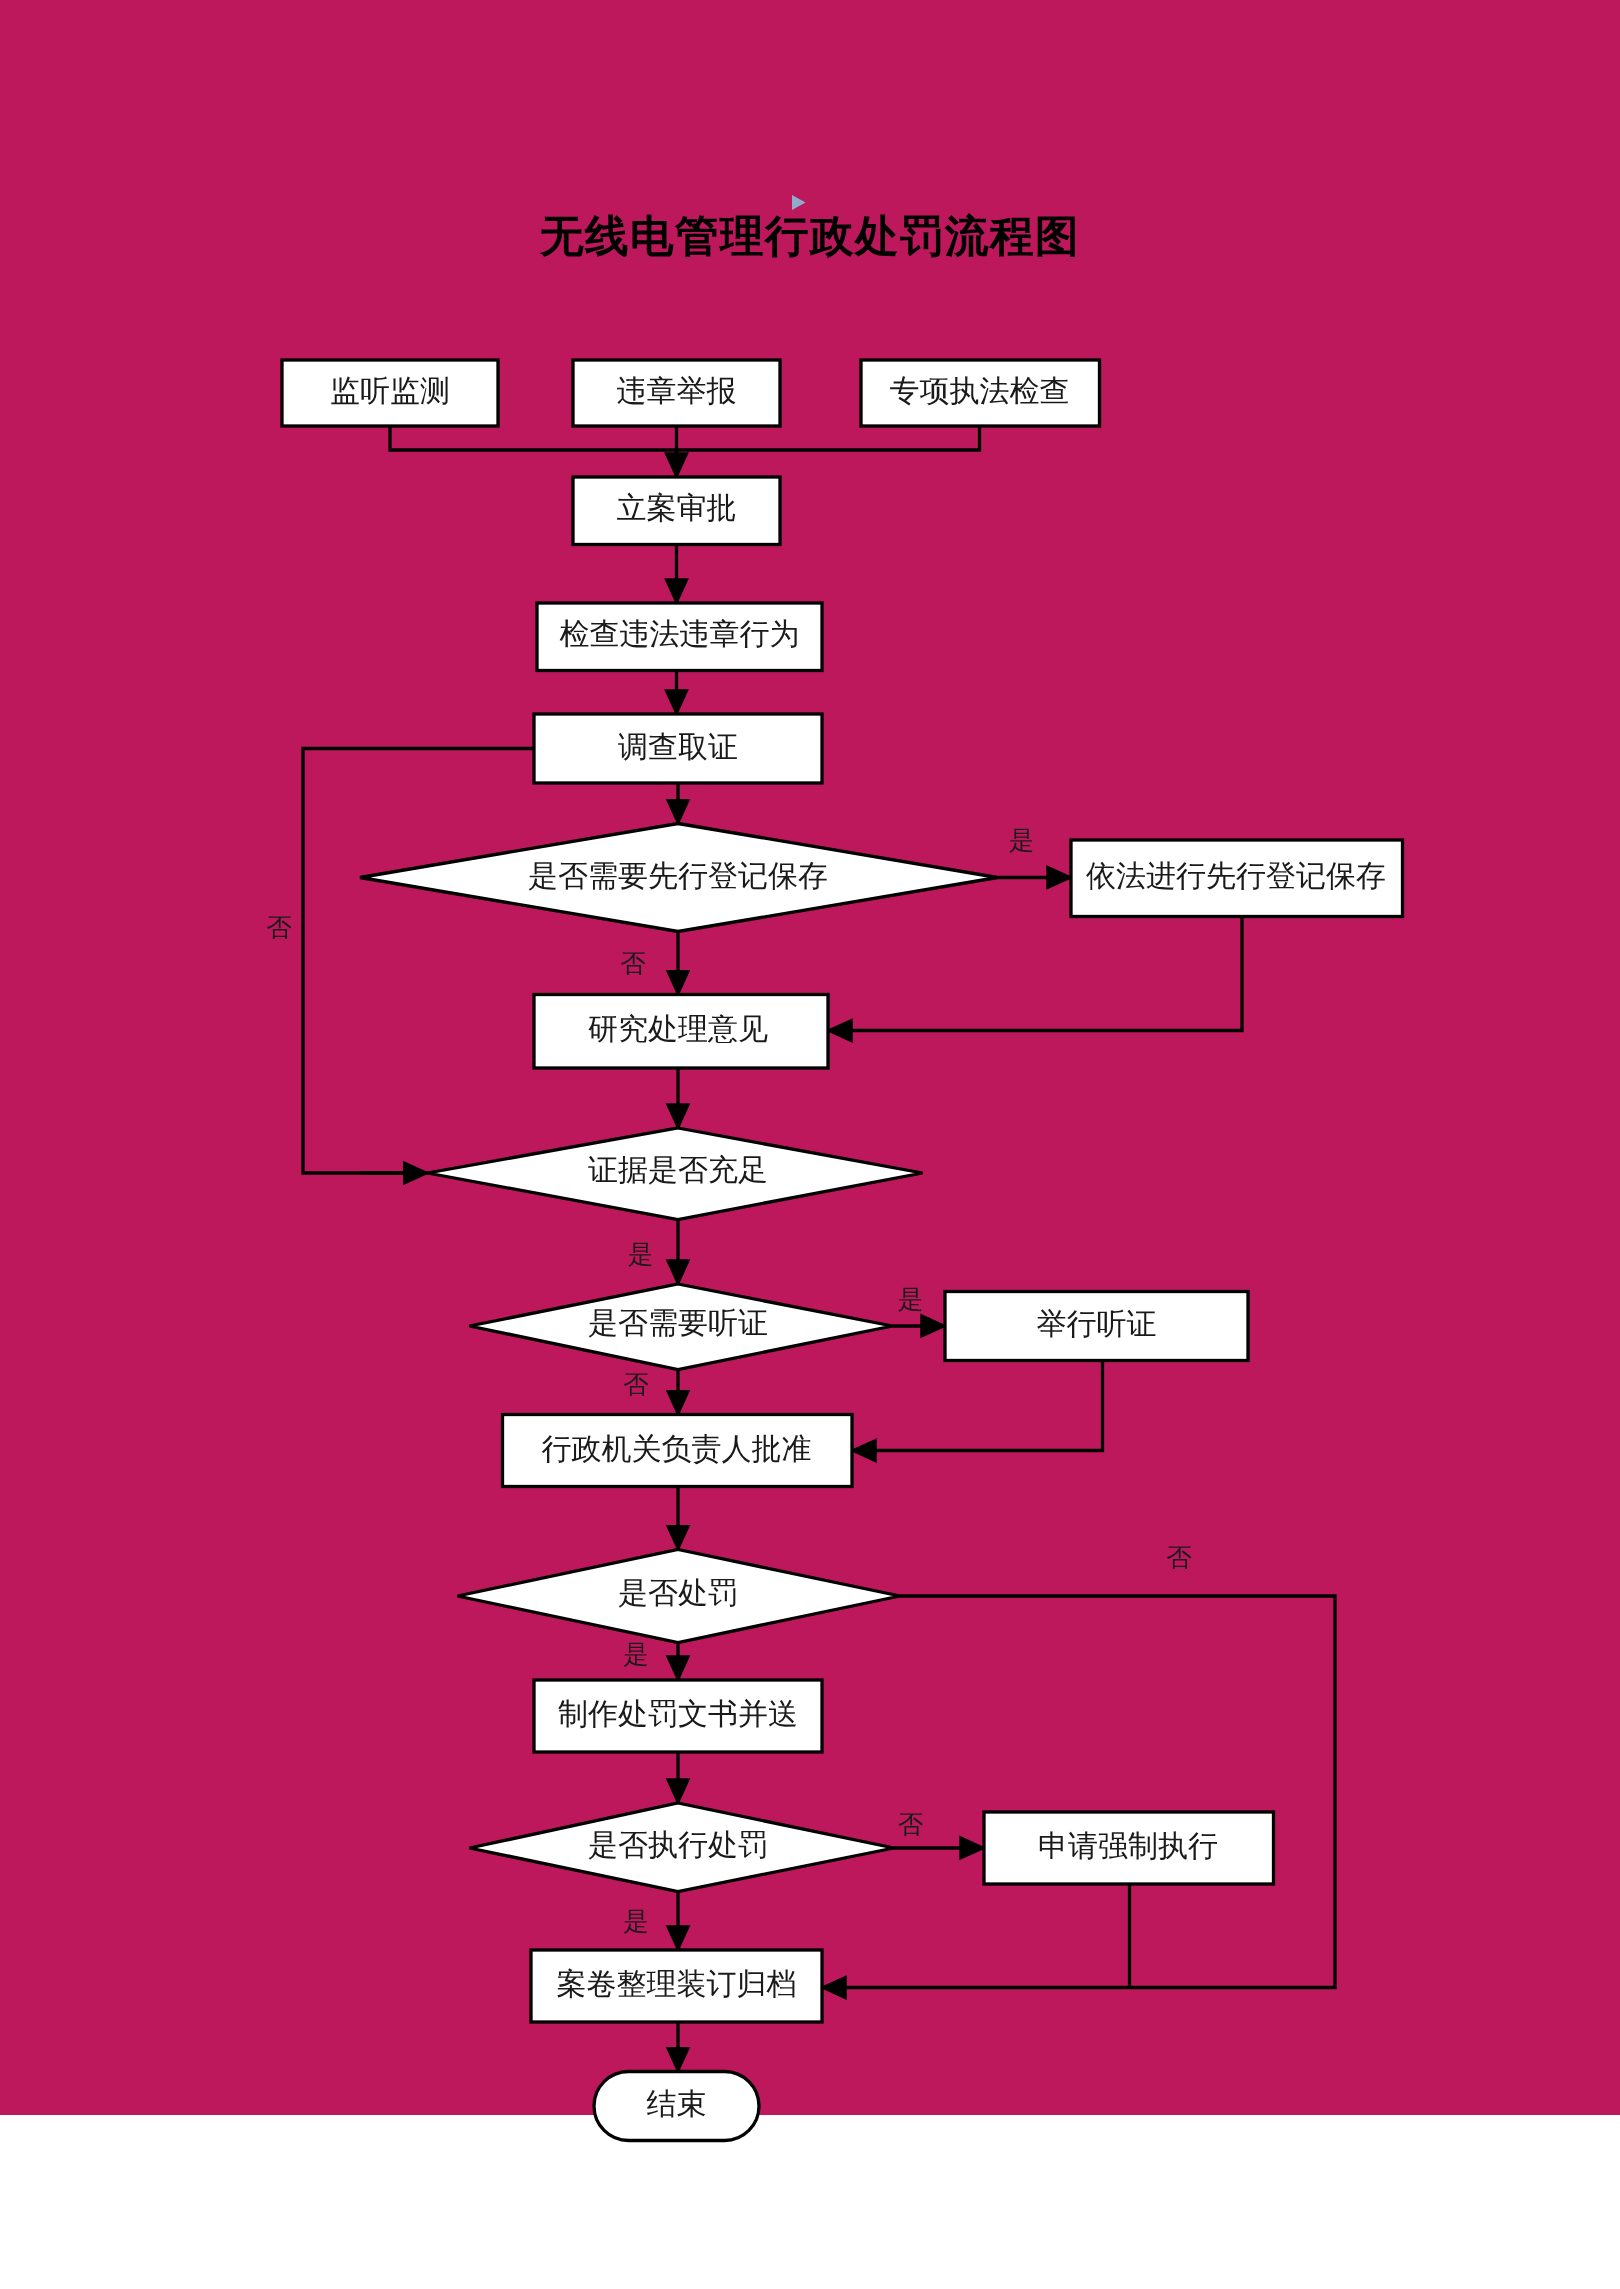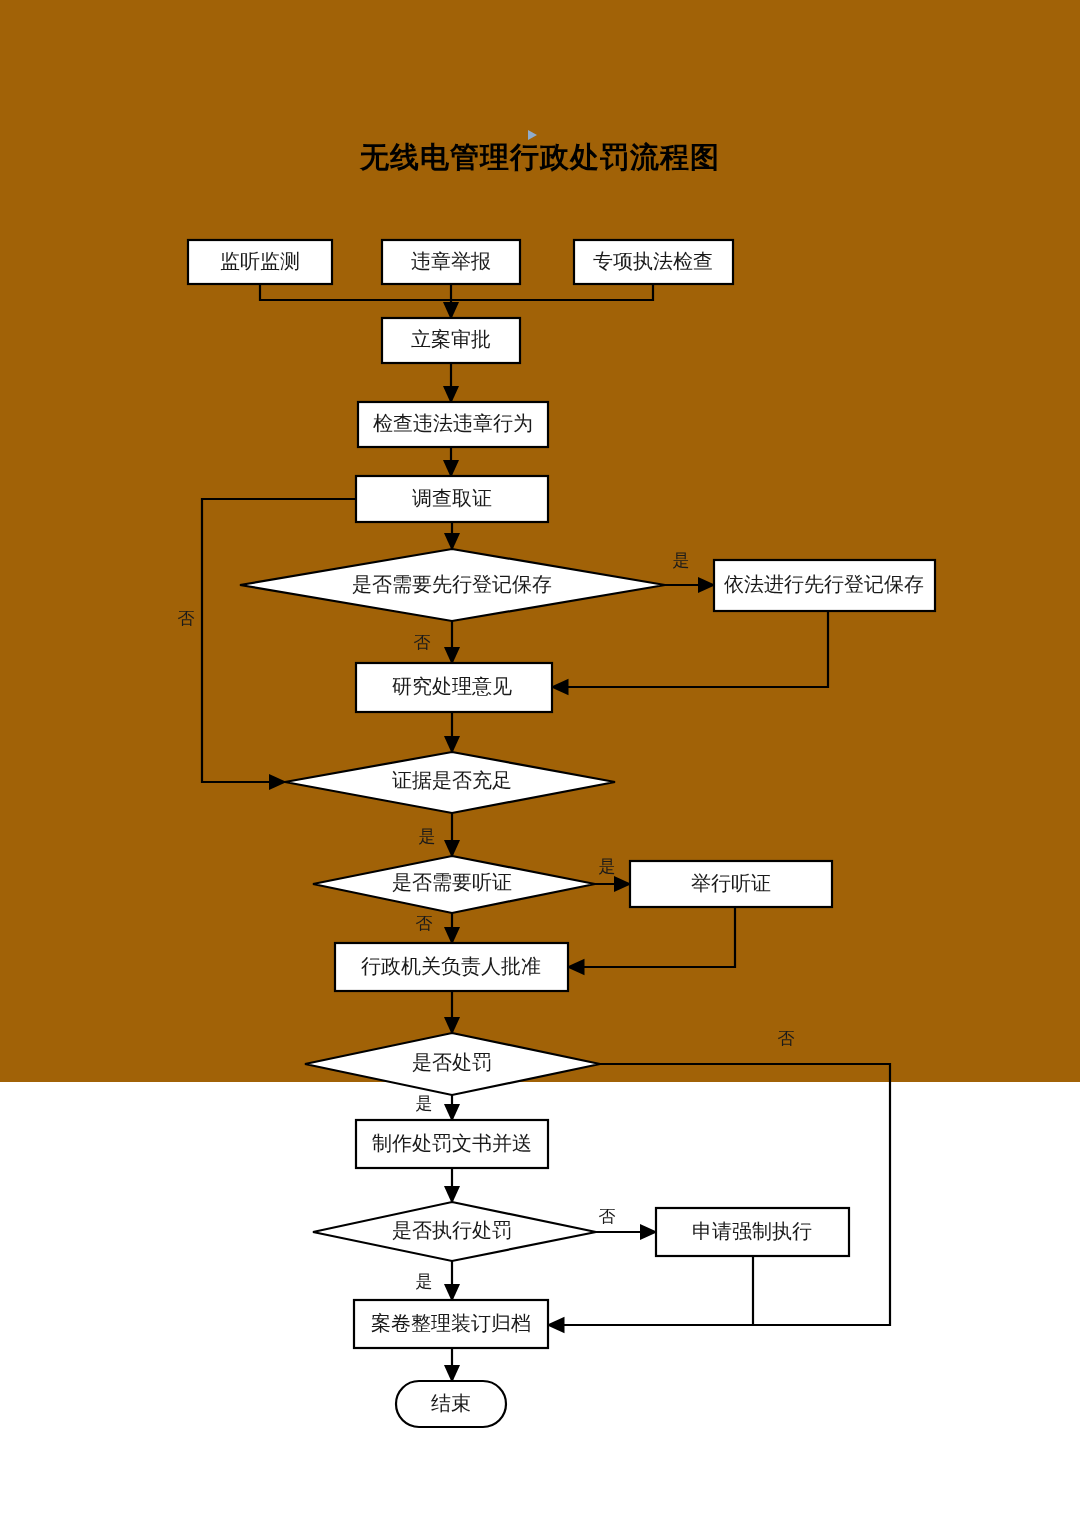--- a/index.html
+++ b/index.html
@@ -10,22 +10,22 @@
   body {
     width: 1080px;
     height: 1526px;
     font-family: "Liberation Serif", "DejaVu Serif", serif;
     position: relative;
     overflow: hidden;
   }
   #page {
     position: relative;
     width: 1080px;
-    height: 1082px;
-    background: #a16207;
+    height: 1410px;
+    background: #be185d;
   }
   #title {
     position: absolute;
     left: 0;
     top: 138px;
     width: 1080px;
     text-align: center;
     font-family: "Liberation Serif", "DejaVu Serif", serif;
     font-size: 29px;
     font-weight: bold;

